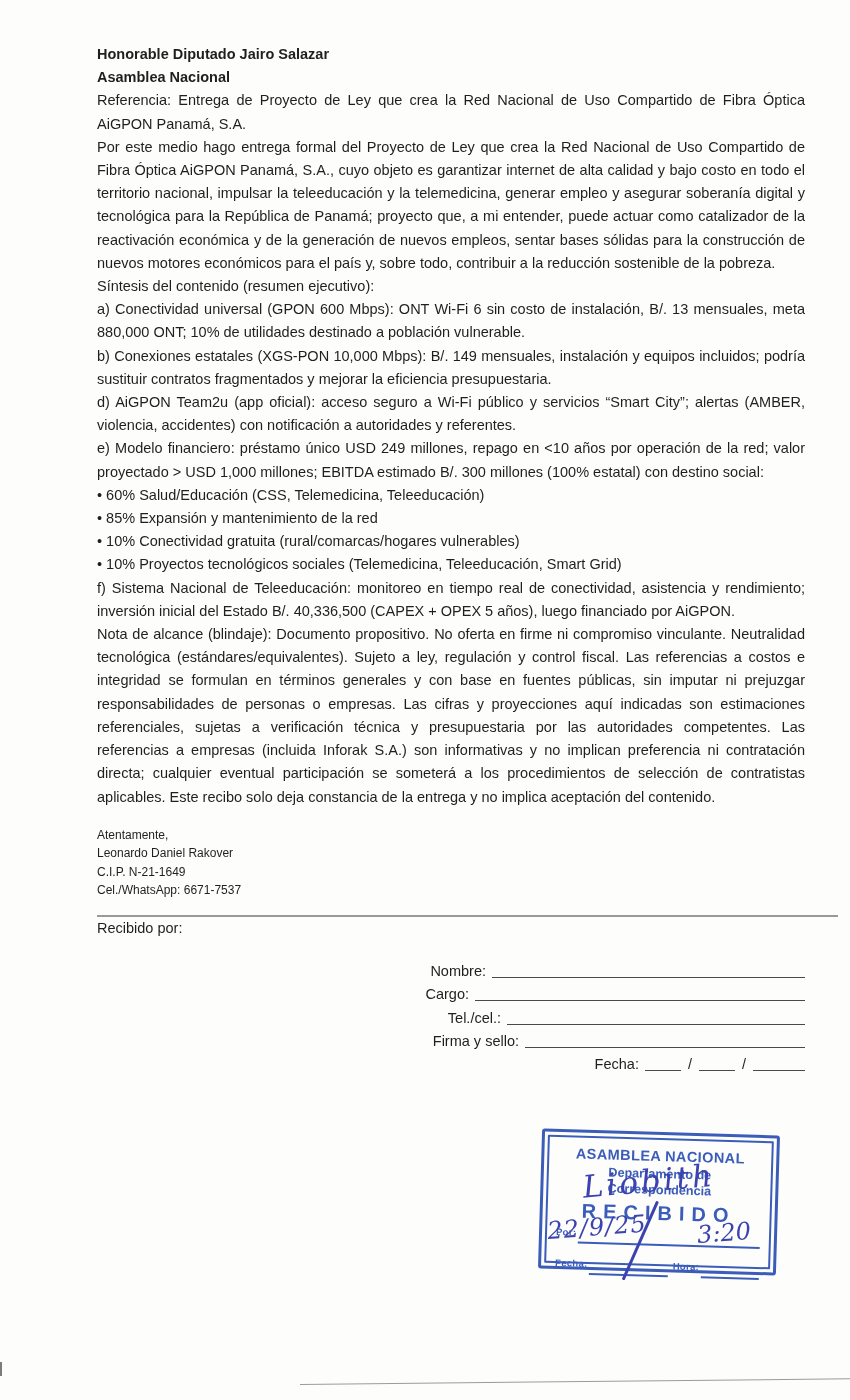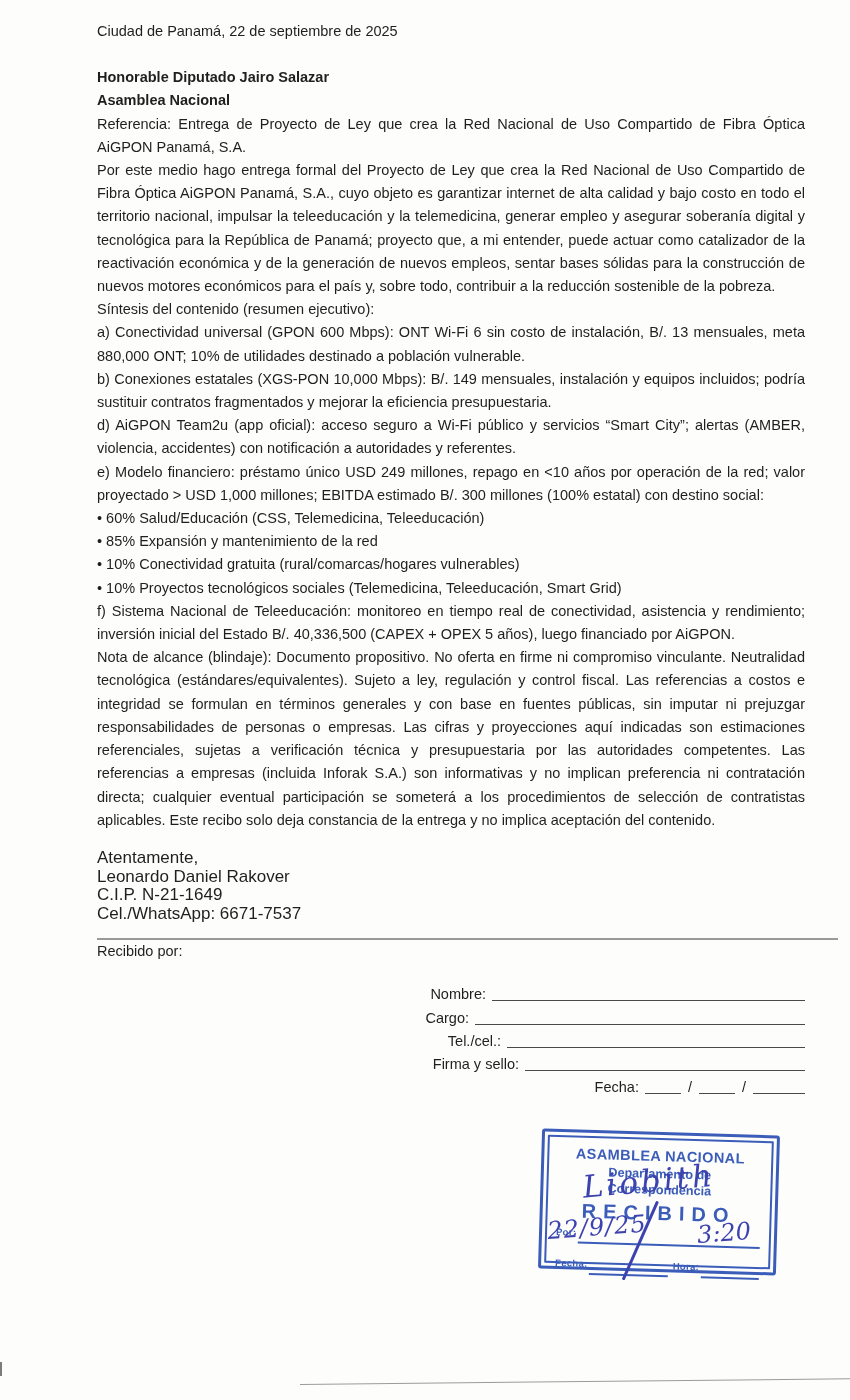--- a/index.html
+++ b/index.html
@@ -24,21 +24,21 @@
   .page p{margin:0;}
   .just{text-align:justify;}
   .b{font-weight:bold;}
   .date-line{margin-top:2px;}
   .recipient{margin-top:23px;}
   .reference{margin-top:20px;}
   .body-par{margin-top:19px;}
   .attachment{margin-top:22px;}
   .synthesis-title{margin-top:23px;}
   .note-par{margin-top:18px;}
-  .closing{margin-top:17px;font-size:17px;line-height:18.6px;}
+  .closing{margin-top:17px;font-size:12px;line-height:18.6px;}
   .divider{border:none;border-top:2px solid var(--line-gray);margin:15px -33px 0 0;}
   .receipt-title{margin-top:15px;}
   .fields{margin-top:20px;text-align:right;}
   .field-row{margin:0;white-space:nowrap;}
   .blank{display:inline-block;border-bottom:1.2px solid #4a4a4a;height:14px;vertical-align:-2px;}
   .w-name{width:313px;margin-left:6px;}
   .w-cargo{width:330px;margin-left:6px;}
   .w-tel{width:298px;margin-left:6px;}
   .w-firma{width:280px;margin-left:6px;}
   .w-d1{width:36px;margin-left:6px;}
@@ -96,21 +96,20 @@
     position:absolute;left:300px;top:1384px;width:552px;height:1.3px;
     background:#9b9b9b;transform:rotate(-0.6deg);transform-origin:left center;
   }
   .scan-tick{position:absolute;left:0;top:1362px;width:2px;height:14px;background:#7c7c7c;}
 </style>
 </head>
 <body>
 
 <div class="page">
 
-  <p class="date-line">Ciudad de Panamá, 22 de septiembre de 2025</p>
 
   <div class="recipient">
     <p class="b">Honorable Diputado Jairo Salazar</p>
     <p class="b">Asamblea Nacional</p>
   </div>
 
   <p class="reference just">Referencia: Entrega de Proyecto de Ley que crea la Red Nacional de Uso Compartido de Fibra Óptica AiGPON Panamá, S.A.</p>
 
   <p class="body-par just">Por este medio hago entrega formal del Proyecto de Ley que crea la Red Nacional de Uso Compartido de Fibra Óptica AiGPON Panamá, S.A., cuyo objeto es garantizar internet de alta calidad y bajo costo en todo el territorio nacional, impulsar la teleeducación y la telemedicina, generar empleo y asegurar soberanía digital y tecnológica para la República de Panamá; proyecto que, a mi entender, puede actuar como catalizador de la reactivación económica y de la generación de nuevos empleos, sentar bases sólidas para la construcción de nuevos motores económicos para el país y, sobre todo, contribuir a la reducción sostenible de la pobreza.</p>
 

